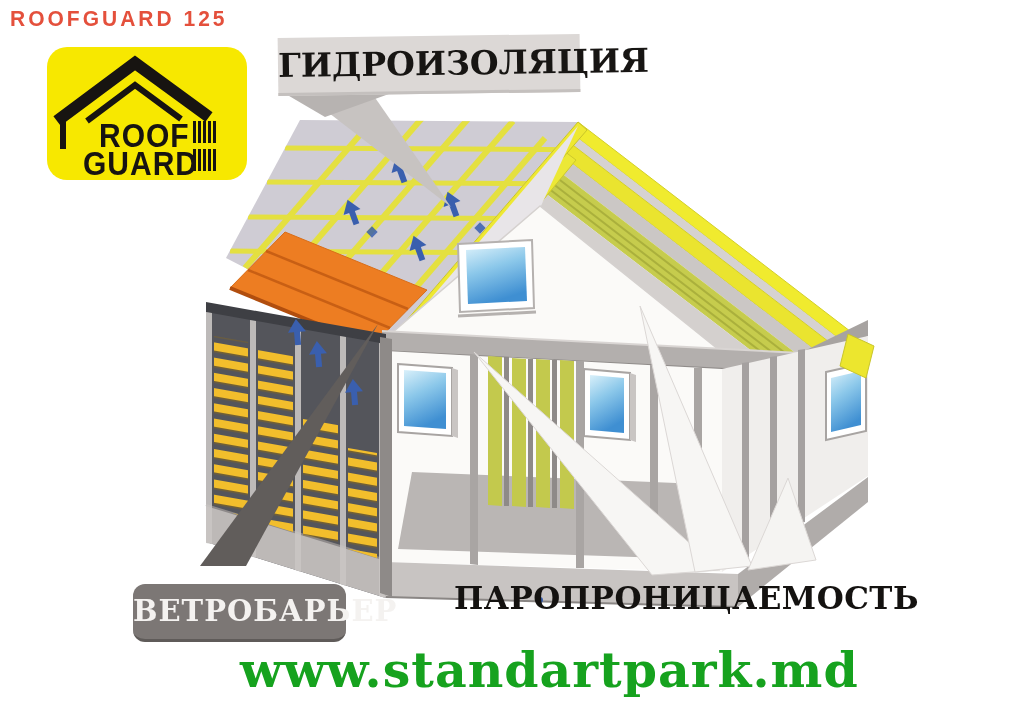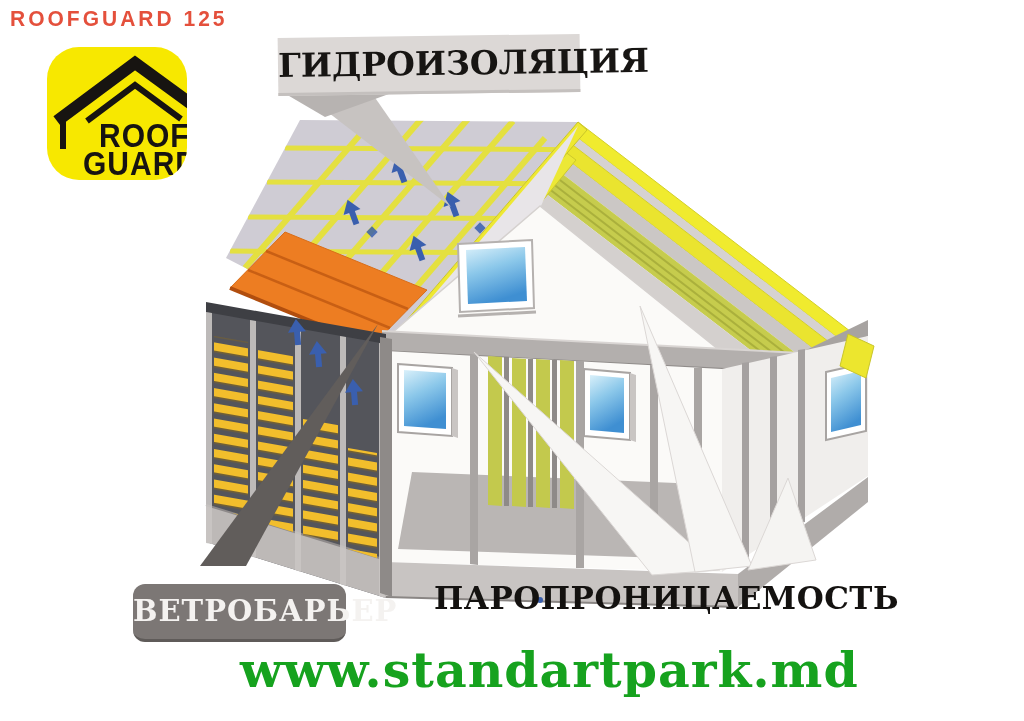--- a/index.html
+++ b/index.html
@@ -7,22 +7,22 @@
     position:relative;width:1024px;height:721px;background:#ffffff;
     overflow:hidden;font-family:"Liberation Sans","DejaVu Sans",sans-serif;
   }
   #house-svg{position:absolute;left:0;top:0;width:1024px;height:721px;}
   .brand{
     position:absolute;left:10px;top:5px;
     font-size:21px;font-weight:bold;letter-spacing:3px;color:#e4503c;
     transform:scaleY(1.08);transform-origin:top left;white-space:nowrap;
   }
   .logo{
-    position:absolute;left:47px;top:47px;width:140px;height:133px;
-    background:#f7e800;border-radius:32px;overflow:hidden;
+    position:absolute;left:47px;top:47px;width:200px;height:133px;
+    background:#f7e800;border-radius:20px;overflow:hidden;
   }
   .logo svg{position:absolute;left:0;top:0;}
   .logo .word{
     position:absolute;color:#171411;font-weight:bold;letter-spacing:1px;
     font-family:"Liberation Sans","DejaVu Sans",sans-serif;
     transform:scaleY(1.1);transform-origin:top left;
   }
   .logo .word.roof{left:52px;top:70px;font-size:30px;}
   .logo .word.guard{left:36px;top:98px;font-size:30px;}
   .barcode{position:absolute;display:flex;gap:2px;}
@@ -39,21 +39,21 @@
     background:#dcd8d6;color:#171513;font-size:33px;letter-spacing:0px;
     border-bottom:3px solid #c4c0be;transform:rotate(-0.8deg);
     white-space:nowrap;
   }
   .label-wind{
     left:133px;top:584px;width:213px;height:55px;line-height:55px;
     background:#7c7775;color:#f4f2f0;font-size:29px;letter-spacing:1px;
     border-bottom:3px solid #5f5b59;white-space:nowrap;border-radius:12px;
   }
   .label-vapor{
-    left:434px;top:580px;width:410px;height:36px;line-height:36px;
+    left:454px;top:580px;width:410px;height:36px;line-height:36px;
     color:#141210;font-size:31px;letter-spacing:0.5px;white-space:nowrap;
   }
   .website{
     position:absolute;left:240px;top:641px;width:720px;height:56px;
     text-align:left;font-family:"DejaVu Serif","Liberation Serif",serif;
     font-weight:bold;font-size:49px;color:#16a21e;letter-spacing:1px;
     white-space:nowrap;
   }
 </style>
 </head>

